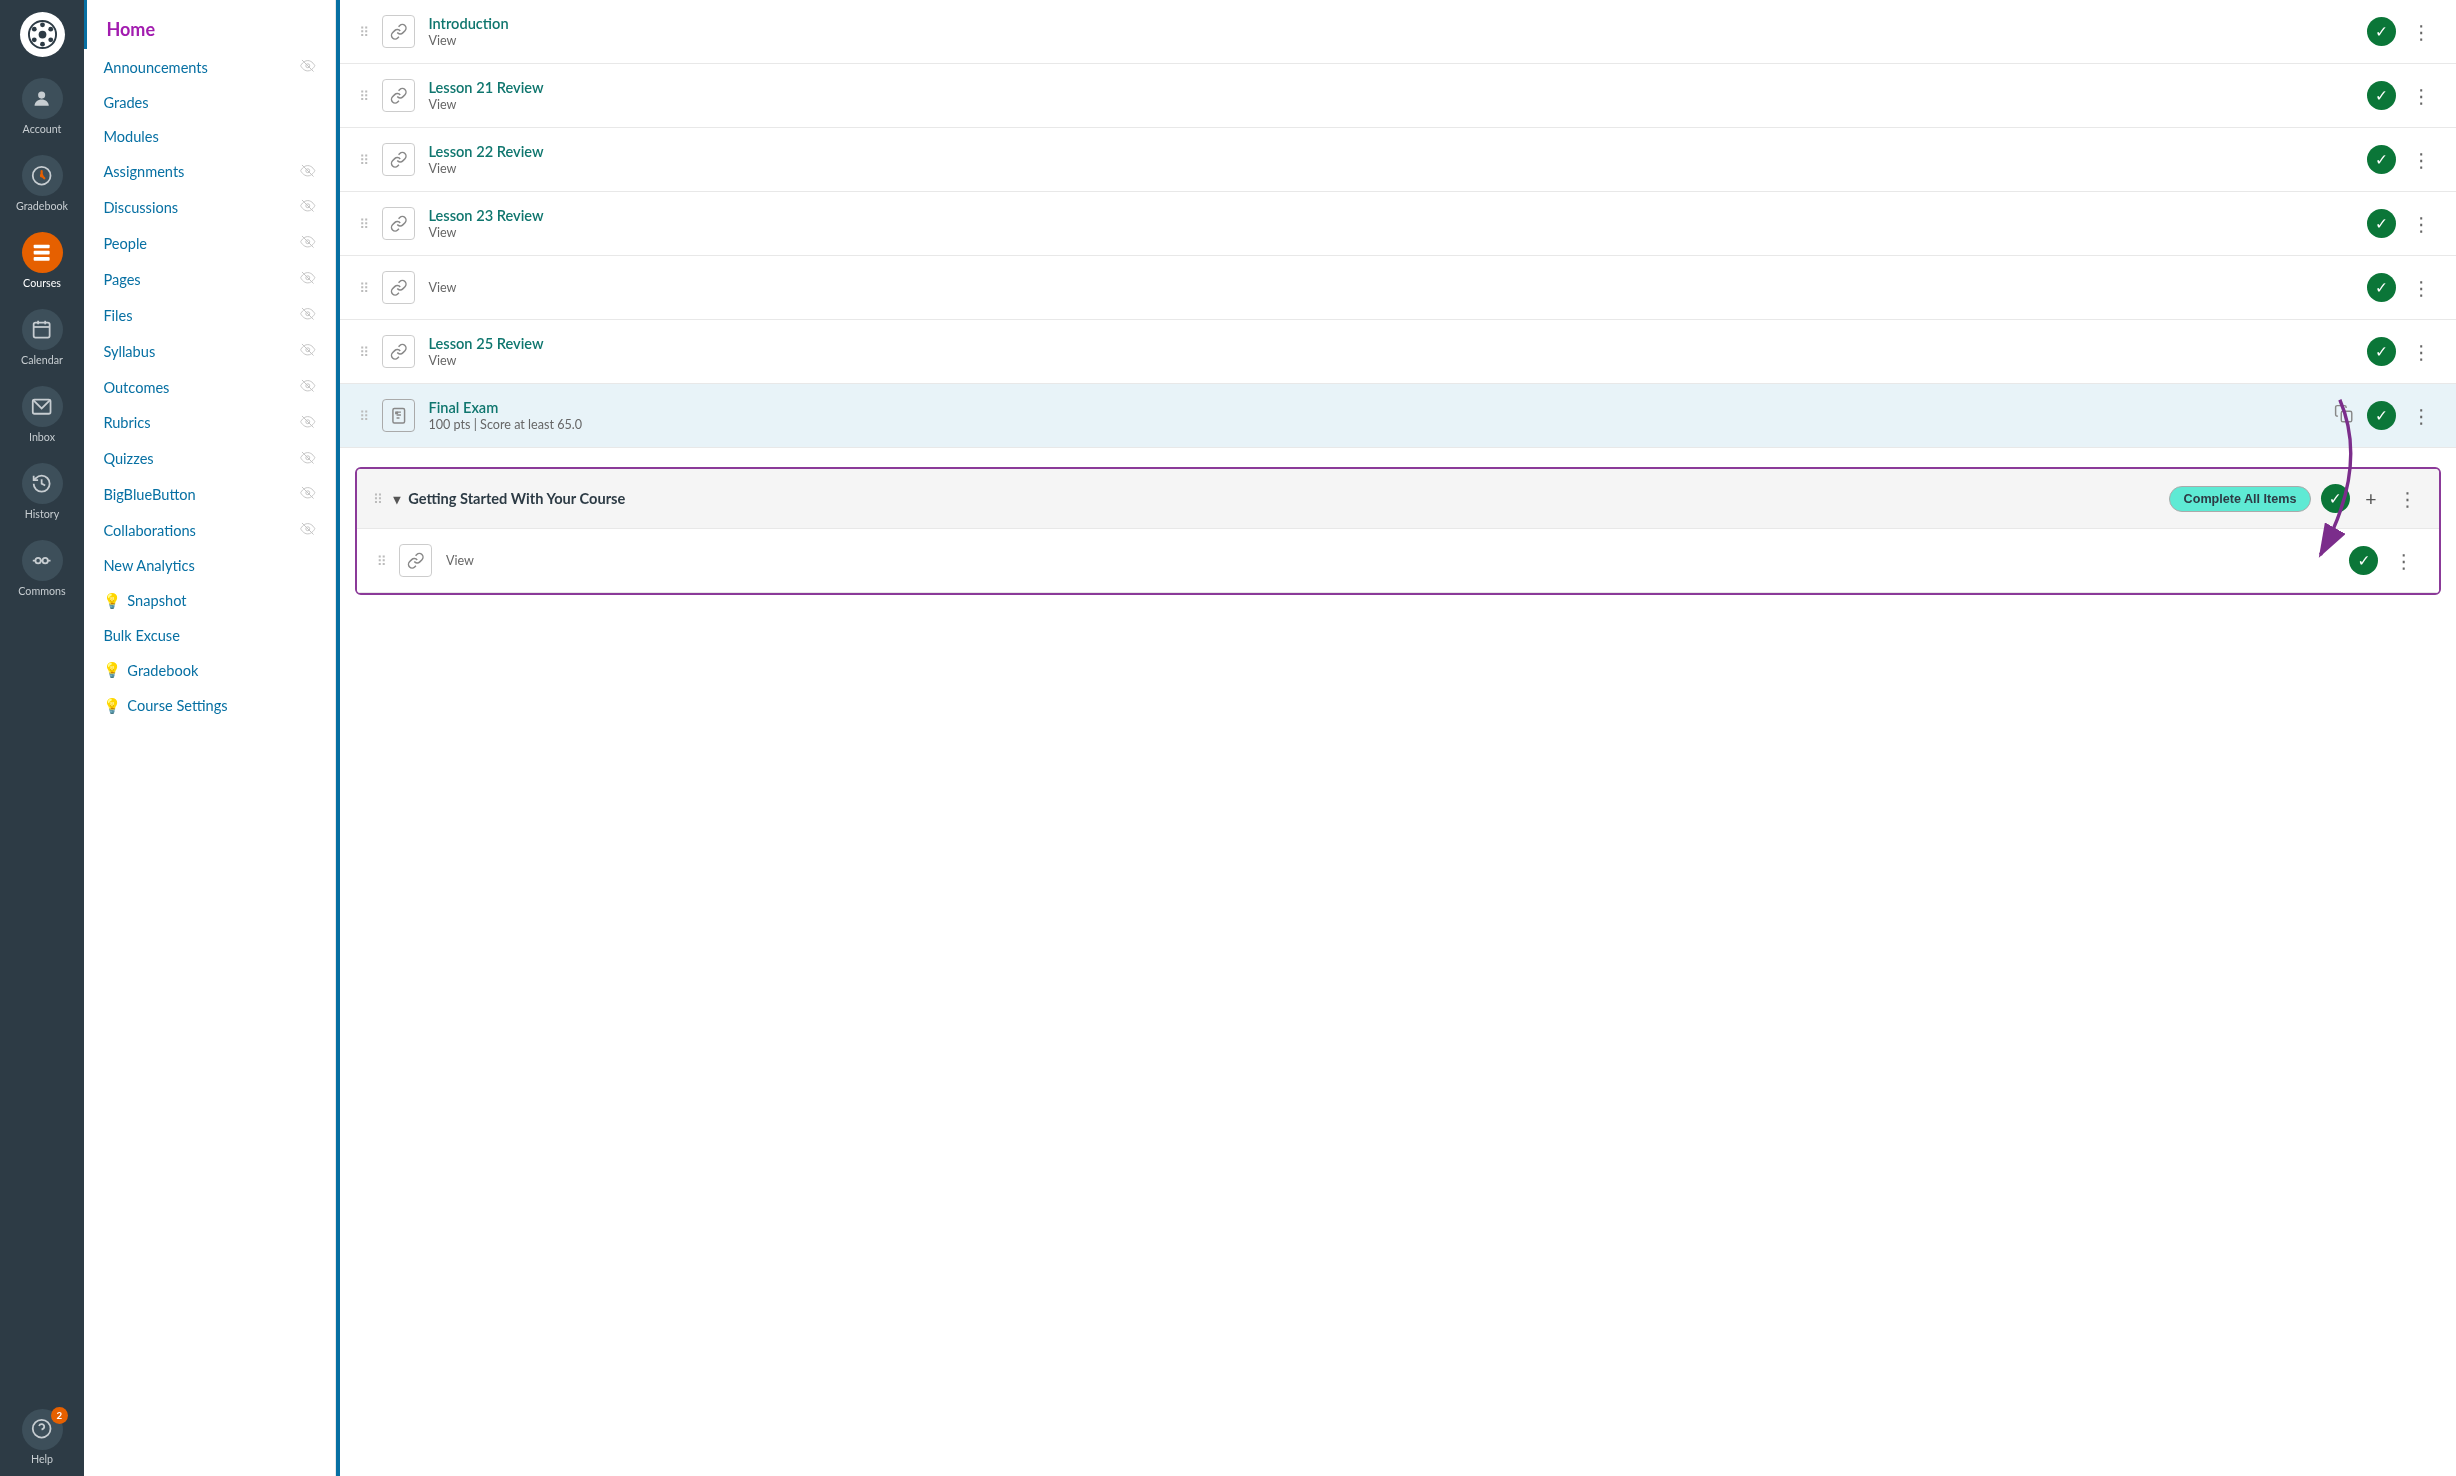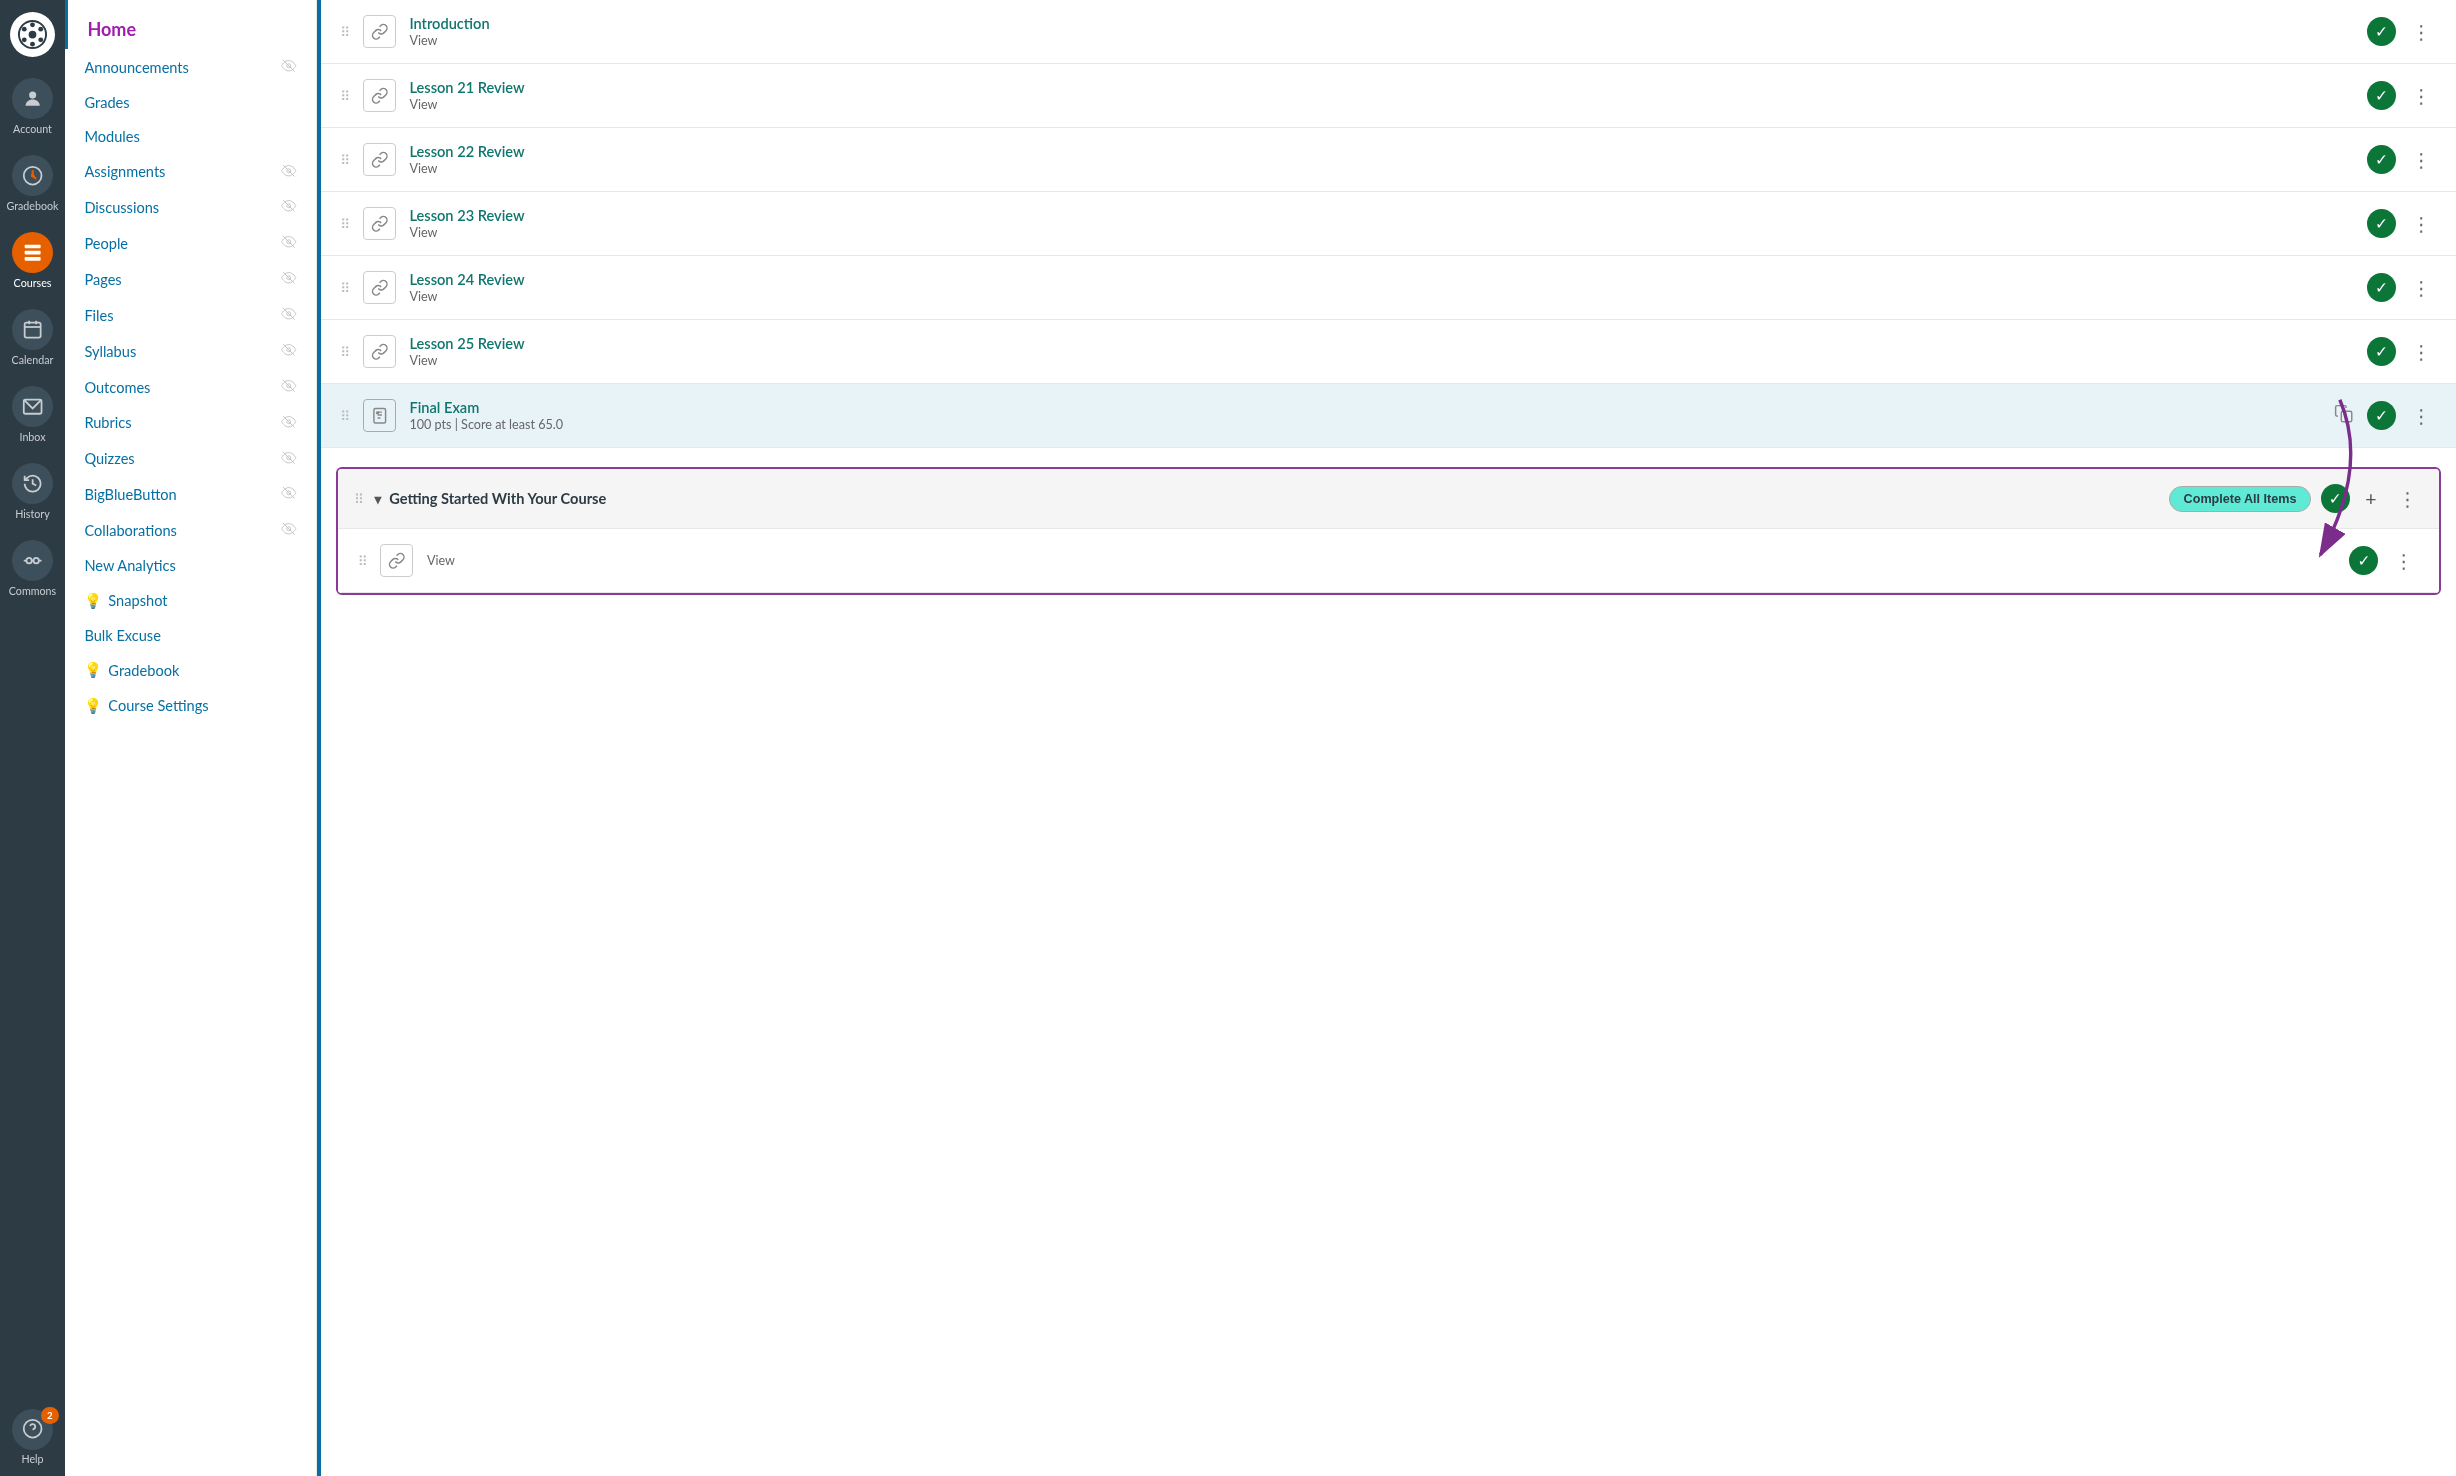--- a/index.html
+++ b/index.html
@@ -1,20 +1,20 @@
 <!DOCTYPE html>
 <html><head>
   <meta charset="utf-8">
   <style>
     * { box-sizing: border-box; margin: 0; padding: 0; }
     body { font-family: 'Lato', Arial, sans-serif; background: #fff; display: flex; height: 100vh; overflow: hidden; }
 
     
     .global-nav {
-      width: 65px;
+      width: 84px;
       background: #2d3b45;
       display: flex;
       flex-direction: column;
       align-items: center;
       padding-top: 0;
       flex-shrink: 0;
       height: 100vh;
       overflow-y: auto;
     }
     .global-nav-logo {
@@ -630,21 +630,20 @@
       <div class="drag-handle">
         <span style="letter-spacing:1px; color:#bbb; font-size:13.6px;">⠿</span>
       </div>
       <div class="item-icon">
         <svg width="17.5" height="17.5" viewBox="0 0 24 24" fill="none" stroke="#888" stroke-width="2">
           <path d="M10 13a5 5 0 0 0 7.54.54l3-3a5 5 0 0 0-7.07-7.07l-1.72 1.71"></path>
           <path d="M14 11a5 5 0 0 0-7.54-.54l-3 3a5 5 0 0 0 7.07 7.07l1.71-1.71"></path>
         </svg>
       </div>
       <div class="item-content">
-        <div class="item-title">Lesson 24 Review</div>
         <div class="item-subtitle">View</div>
       </div>
       <div class="item-actions">
         <div class="green-check">✓</div>
         <div class="three-dots">⋮</div>
       </div>
     </div>
 
     <div class="module-item">
       <div class="drag-handle">

